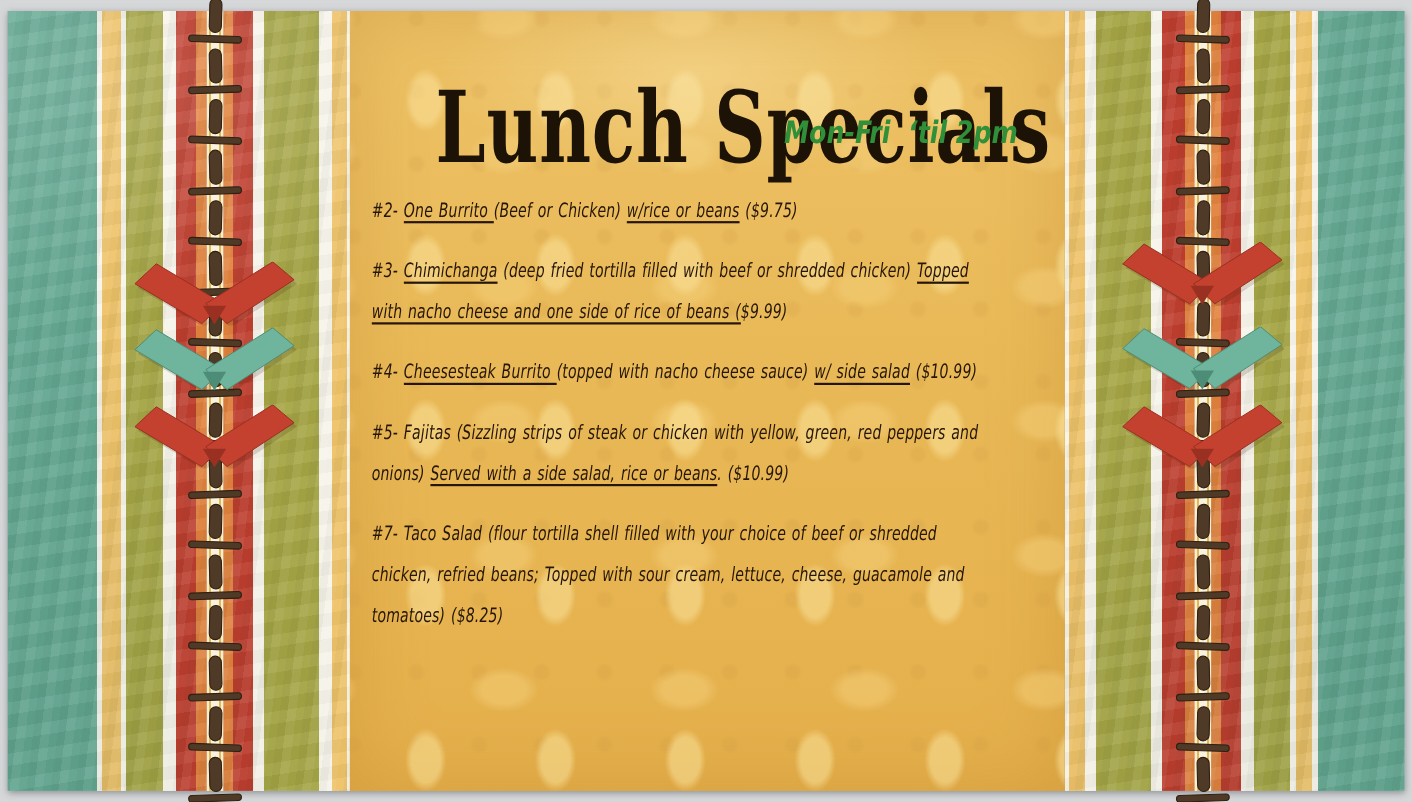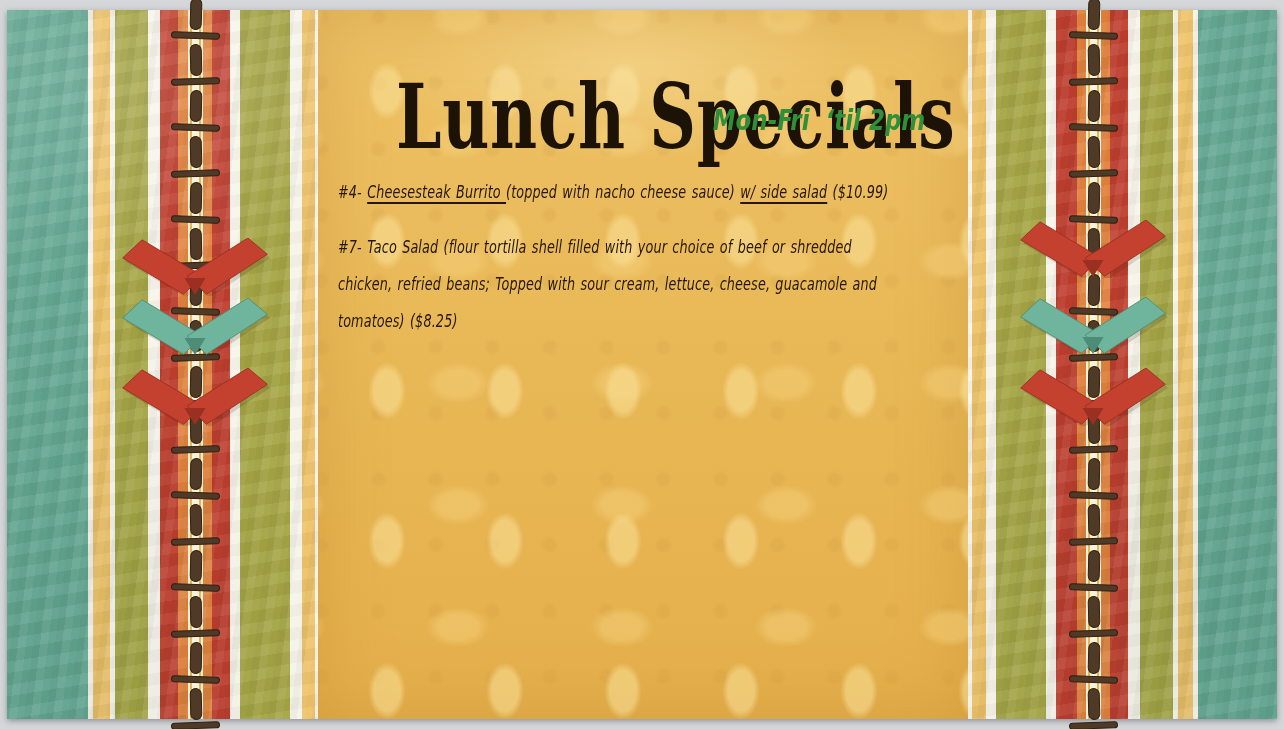--- a/index.html
+++ b/index.html
@@ -98,21 +98,32 @@
 <div class="slide">
   <div class="stripes"></div>
   <div class="texture"></div>
 
   <div class="paper">
     <div class="damask"></div>
     <h1 class="title">Lunch Specials</h1>
     <div class="subtitle">Mon-Fri  ‘til 2pm</div>
     <div class="items" id="menu-items">
         <div class="item">
+          <div class="line"><span>#2- </span><span class="u">One Burrito </span><span>(Beef or Chicken) </span><span class="u">w/rice or beans</span><span> ($9.75)</span></div>
+        </div>
+        <div class="item">
+          <div class="line"><span>#3- </span><span class="u">Chimichanga</span><span> (deep fried tortilla filled with beef or shredded chicken) </span><span class="u">Topped</span></div>
+          <div class="line"><span class="u">with nacho cheese and one side of rice of beans (</span><span>$9.99)</span></div>
+        </div>
+        <div class="item">
           <div class="line"><span>#4- </span><span class="u">Cheesesteak Burrito </span><span>(topped with nacho cheese sauce) </span><span class="u">w/ side salad</span><span> ($10.99)</span></div>
+        </div>
+        <div class="item">
+          <div class="line"><span>#5- Fajitas (Sizzling strips of steak or chicken with yellow, green, red peppers and</span></div>
+          <div class="line"><span>onions) </span><span class="u">Served with a side salad, rice or beans</span><span>. ($10.99)</span></div>
         </div>
         <div class="item">
           <div class="line"><span>#7- Taco Salad (flour tortilla shell filled with your choice of beef or shredded</span></div>
           <div class="line"><span>chicken, refried beans; Topped with sour cream, lettuce, cheese, guacamole and</span></div>
           <div class="line"><span>tomatoes) ($8.25)</span></div>
         </div>
       </div>
   </div>
 
   <div class="lace lace-left">

